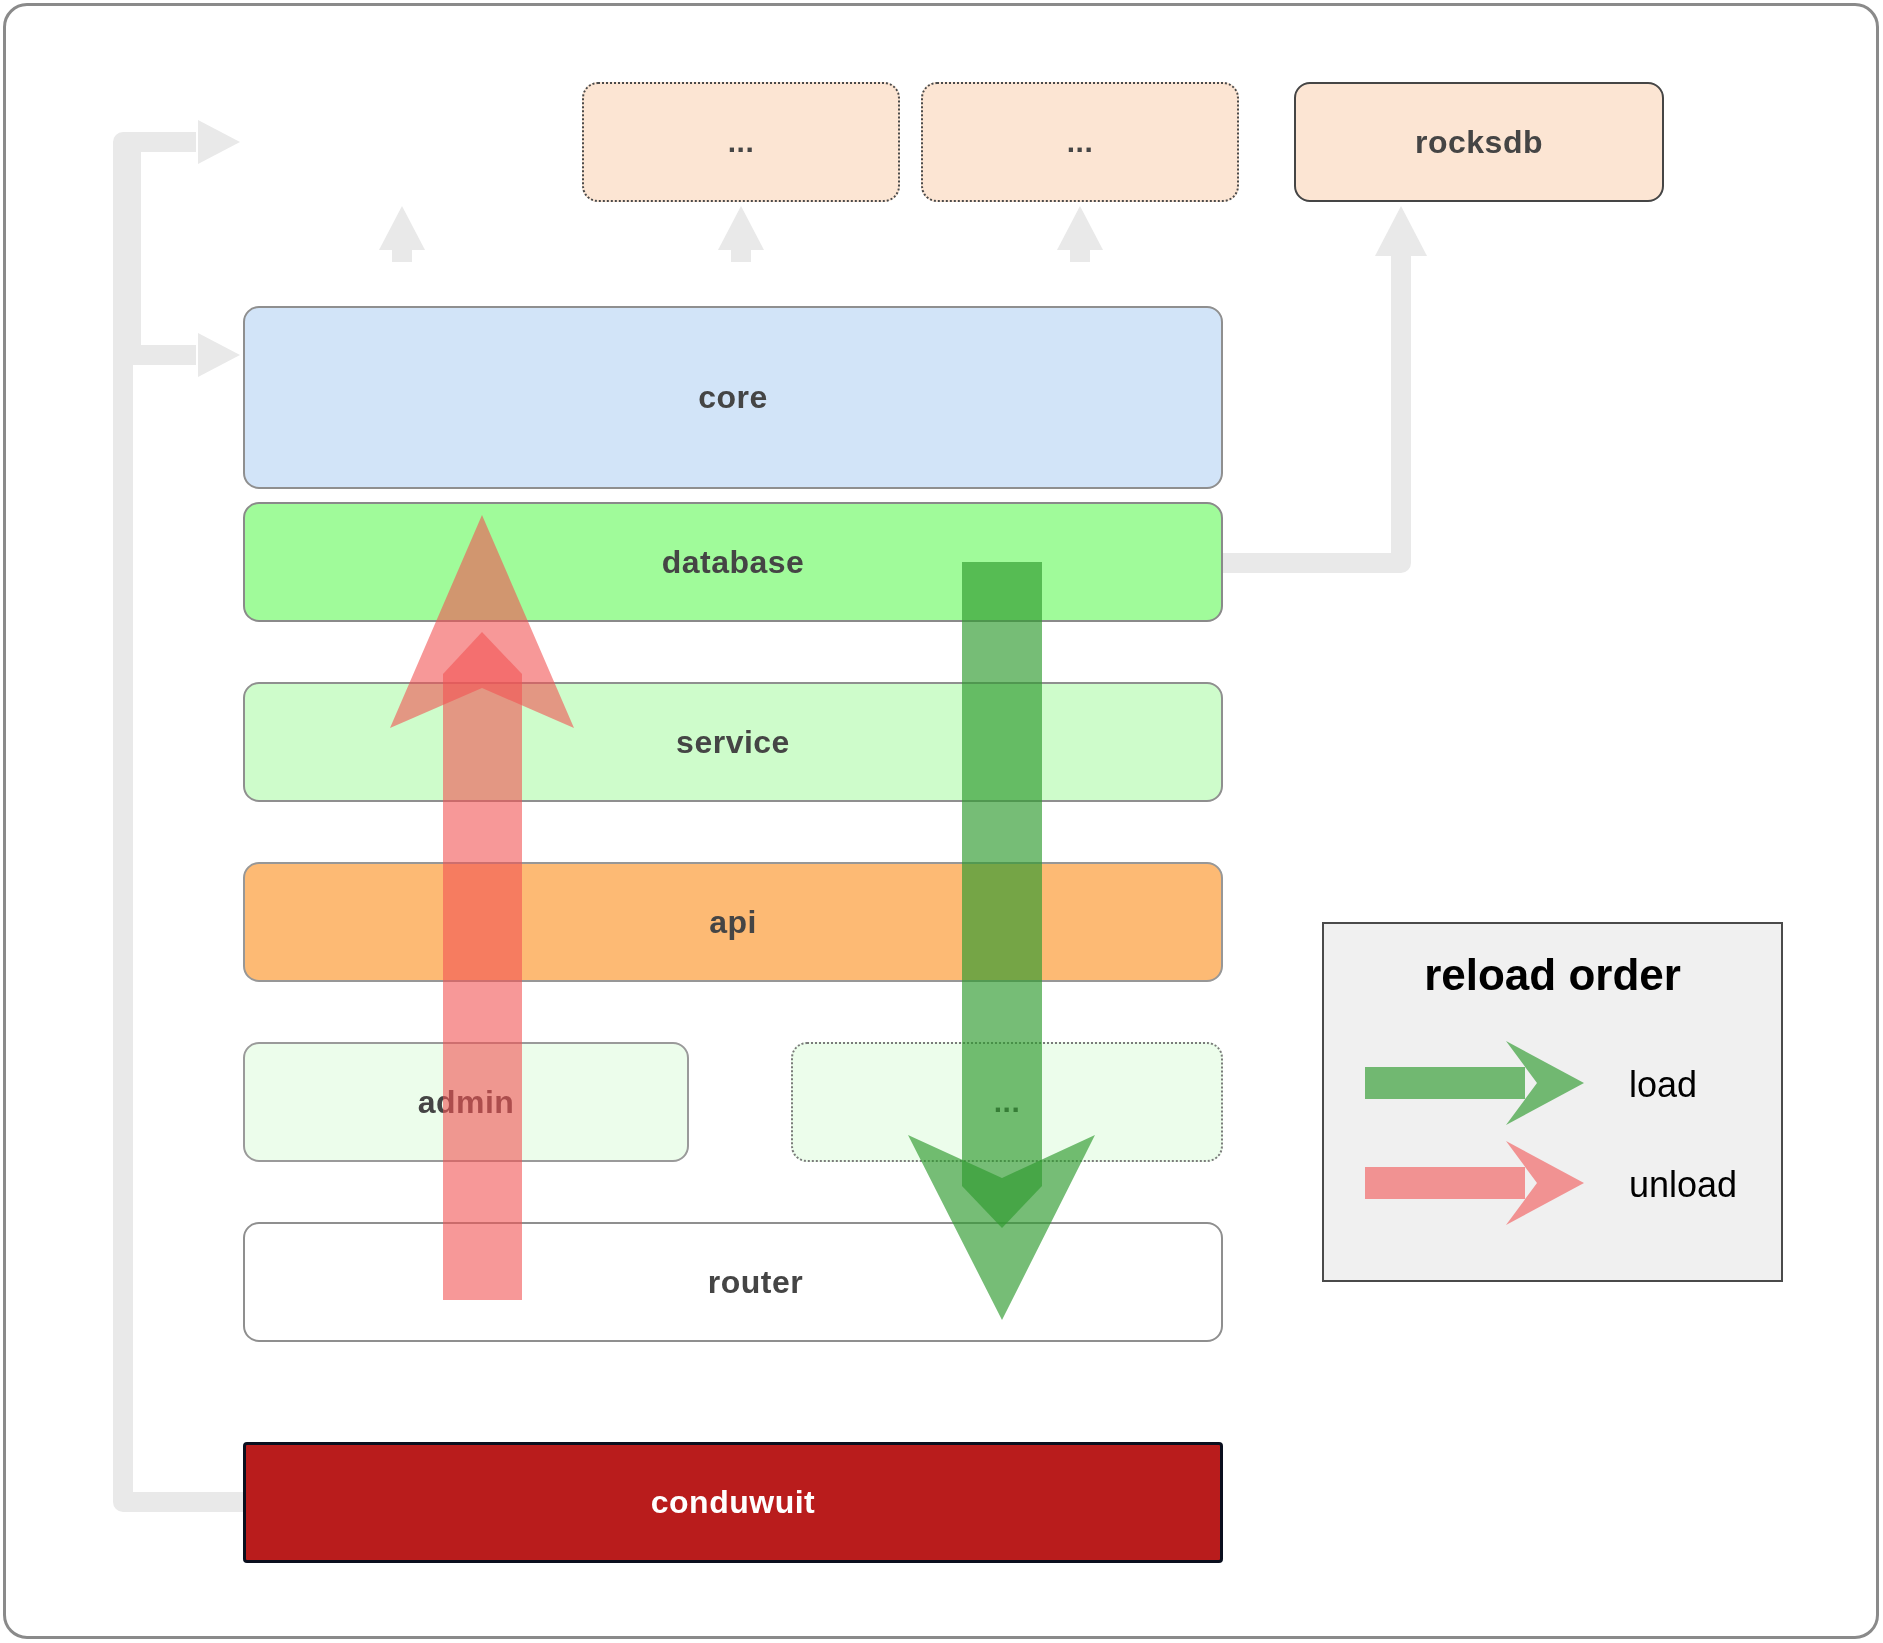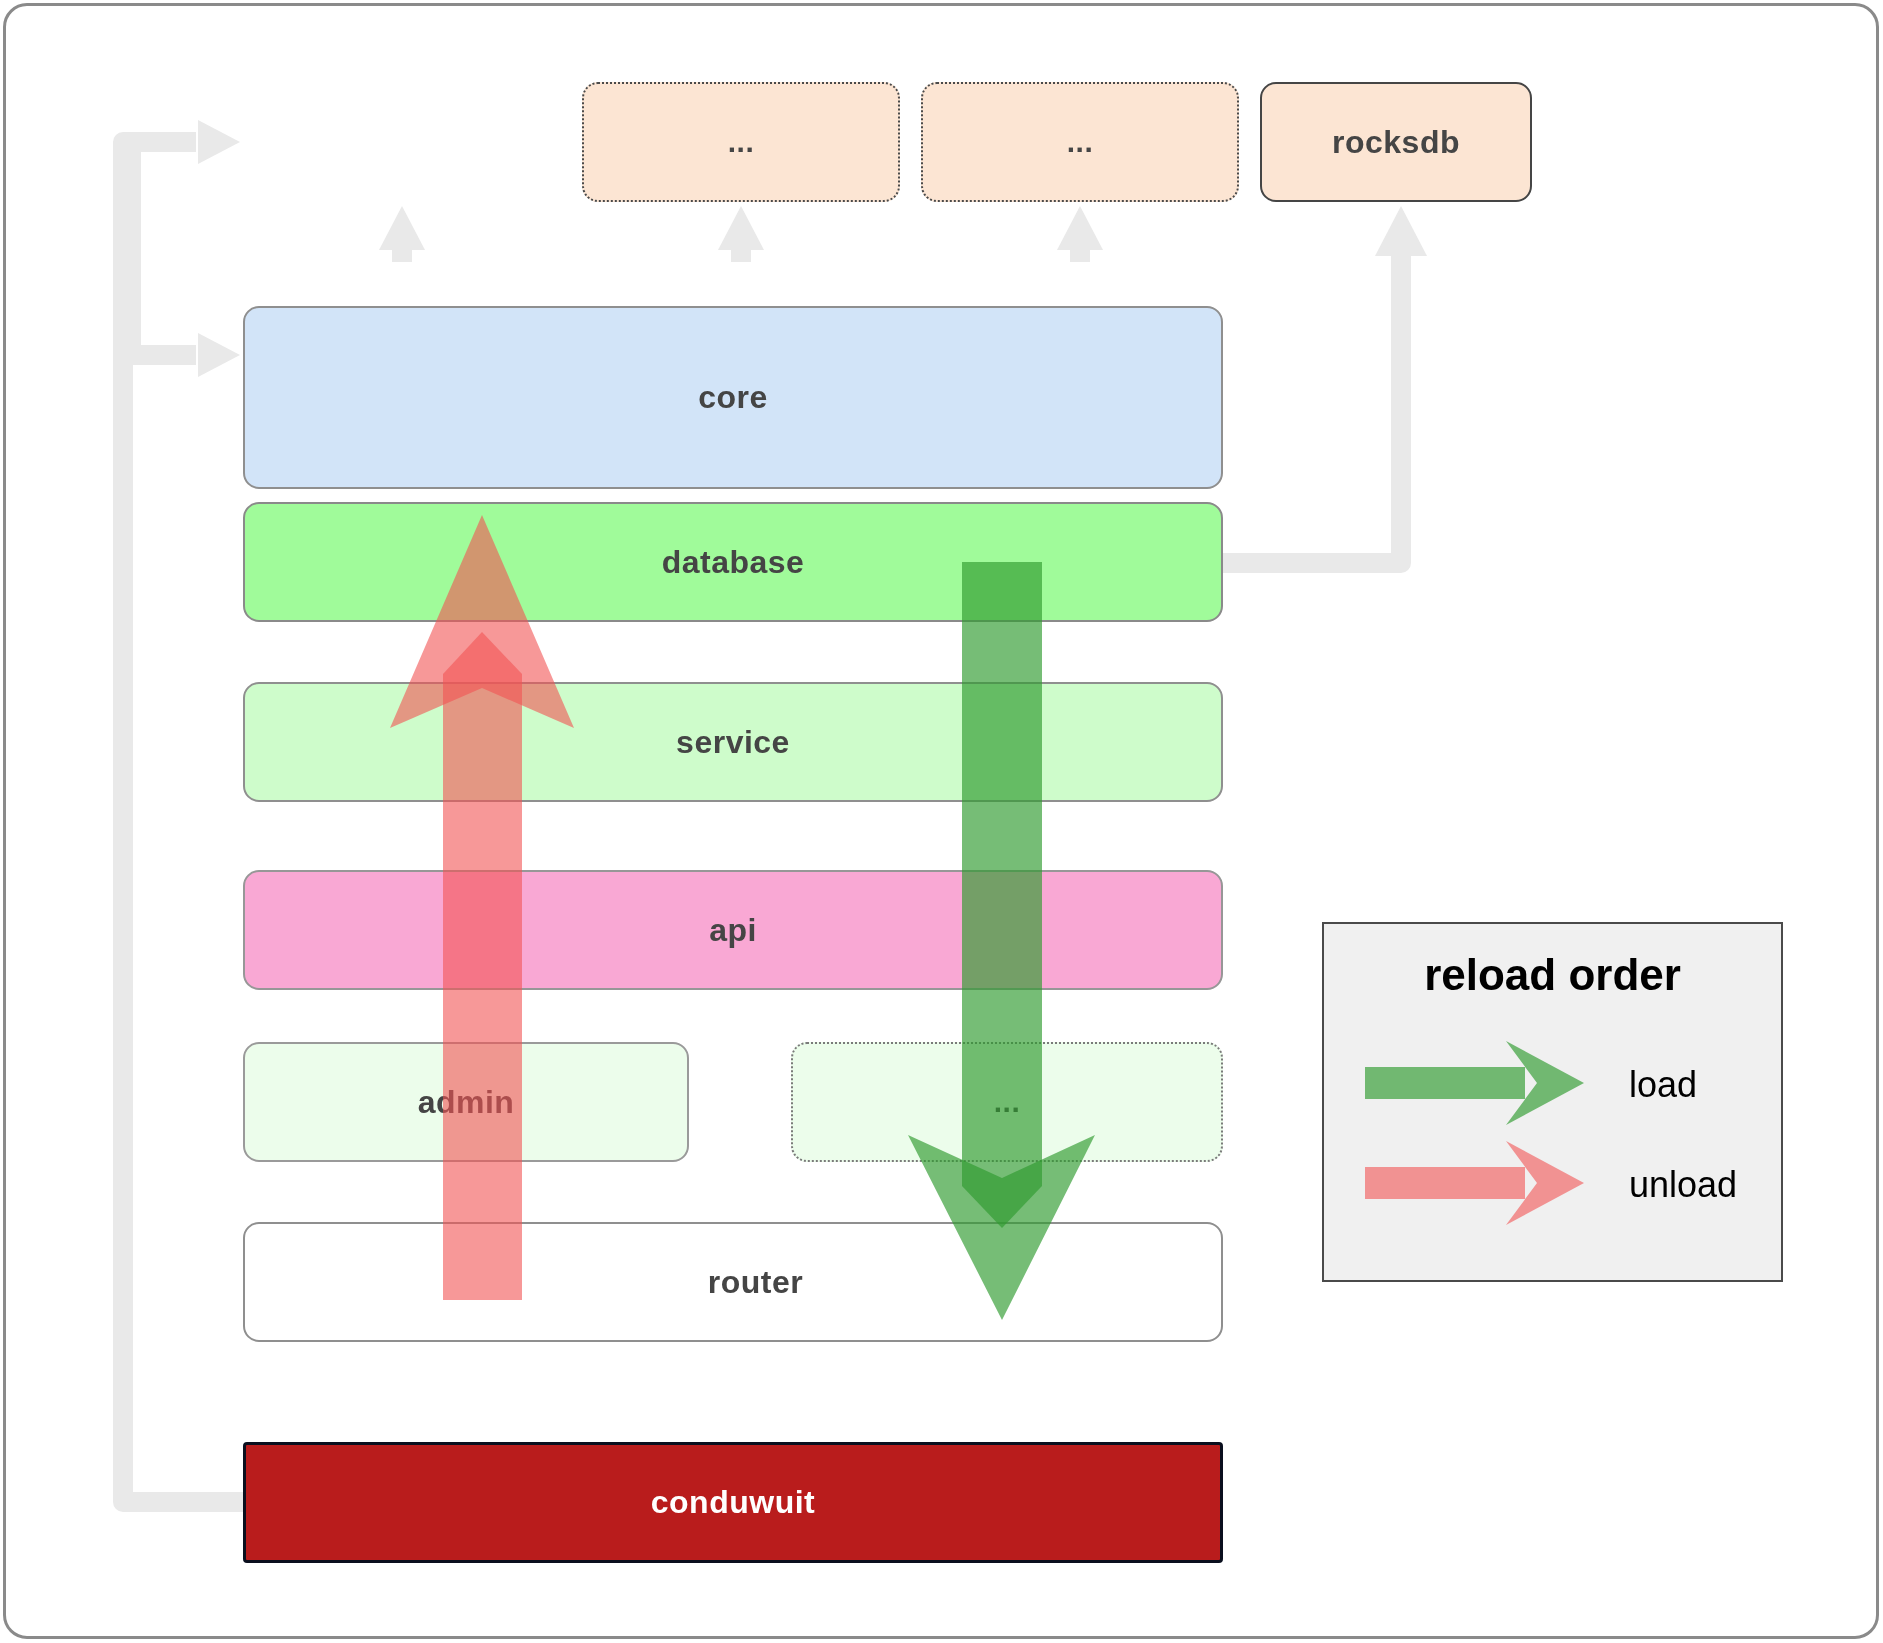--- a/index.html
+++ b/index.html
@@ -15,31 +15,31 @@
   .box{
     position:absolute;display:flex;align-items:center;justify-content:center;
     box-sizing:border-box;border-radius:16px;
     font-size:32px;font-weight:600;color:#454545;letter-spacing:.5px;
   }
   .peach{background:#fce5d3;border:2.5px solid #454545;}
   .peach.dotted{border:2px dotted #4a4a4a;}
   .blue{background:#d2e4f8;border:2px solid #8f8f8f;}
   .green1{background:#a0fb9a;border:2px solid #8a8a8a;}
   .green2{background:#cefccb;border:2px solid #8f8f8f;}
-  .green3{background:#f9a8d4;border:2px solid #979797;margin-top:8px;}
+  .green3{background:#fdba74;border:2px solid #979797;}
   .green4{background:#ecfdeb;border:2px solid #9a9a9a;}
   .green4.dotted{border:2px dotted #7a7a7a;}
   .white{background:#ffffff;border:2px solid #8f8f8f;padding-left:45px;}
   .navy{background:#b91c1c;border:3px solid #0a0f1e;border-radius:4px;color:#ffffff;}
   .dots{font-size:30px;font-weight:700;}
   
   .b-ruma{left:243px;top:82px;width:318px;height:120px;}
   .b-dots1{left:582px;top:82px;width:318px;height:120px;}
   .b-dots2{left:921px;top:82px;width:318px;height:120px;}
-  .b-rocksdb{left:1260px;top:82px;width:272px;height:120px;}
+  .b-rocksdb{left:1294px;top:82px;width:370px;height:120px;}
   .b-core{left:243px;top:262px;width:980px;height:183px;margin-top:44px;}
   .b-database{left:243px;top:502px;width:980px;height:120px;}
   .b-service{left:243px;top:682px;width:980px;height:120px;}
   .b-api{left:243px;top:862px;width:980px;height:120px;}
   .b-admin{left:243px;top:1042px;width:446px;height:120px;}
   .b-dots3{left:791px;top:1042px;width:432px;height:120px;}
   .b-router{left:243px;top:1222px;width:980px;height:120px;}
   .b-conduwuit{left:243px;top:1442px;width:980px;height:121px;}
   
   .legend{

